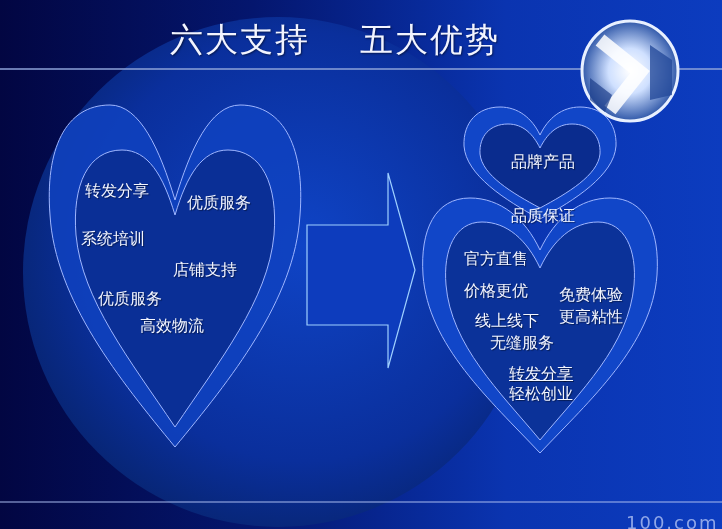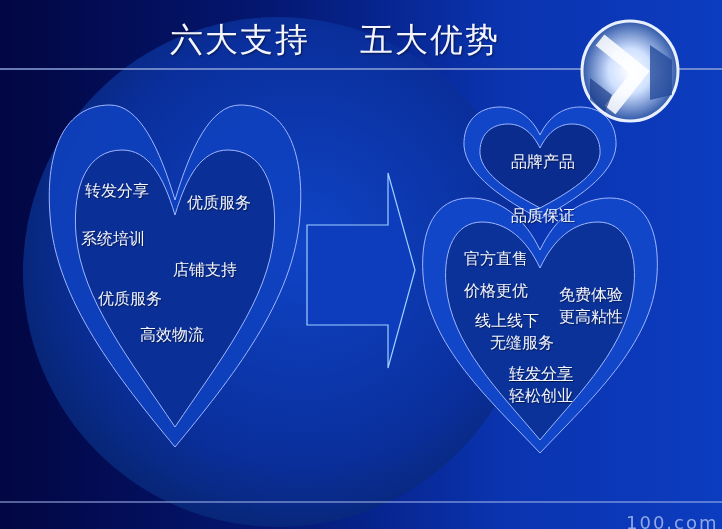--- a/index.html
+++ b/index.html
@@ -69,27 +69,27 @@
   </g>
 </svg>
 
 <div class="title">六大支持    五大优势</div>
 
 <div class="label" style="left:85px;top:180px;">转发分享</div>
 <div class="label" style="left:187px;top:192px;">优质服务</div>
 <div class="label" style="left:81px;top:228px;text-align:center;">系统培训</div>
 <div class="label" style="left:173px;top:259px;">店铺支持</div>
 <div class="label" style="left:98px;top:288px;">优质服务</div>
-<div class="label" style="left:140px;top:324px;text-align:center;">高效物流</div>
+<div class="label" style="left:140px;top:315px;text-align:center;">高效物流</div>
 
 <div class="label" style="left:511px;top:151px;">品牌产品</div>
 <div class="label" style="left:511px;top:173px;margin-top:32px;">品质保证</div>
 
 <div class="label" style="left:464px;top:250px;font-family:Liberation Mono, monospace;">官方直售</div>
 <div class="label" style="left:464px;top:280px;text-align:right;">价格更优</div>
 <div class="label" style="left:559px;top:284px;">免费体验</div>
 <div class="label" style="left:559px;top:306px;text-align:center;">更高粘性</div>
 <div class="label" style="left:475px;top:310px;">线上线下</div>
 <div class="label" style="left:490px;top:332px;">无缝服务</div>
 <div class="label" style="left:509px;top:363px;text-decoration:underline;">转发分享</div>
-<div class="label" style="left:509px;top:385px;">轻松创业</div>
+<div class="label" style="left:509px;top:385px;font-family:Liberation Mono, monospace;">轻松创业</div>
 
 <div class="watermark">100.com</div>
 
 </body></html>

